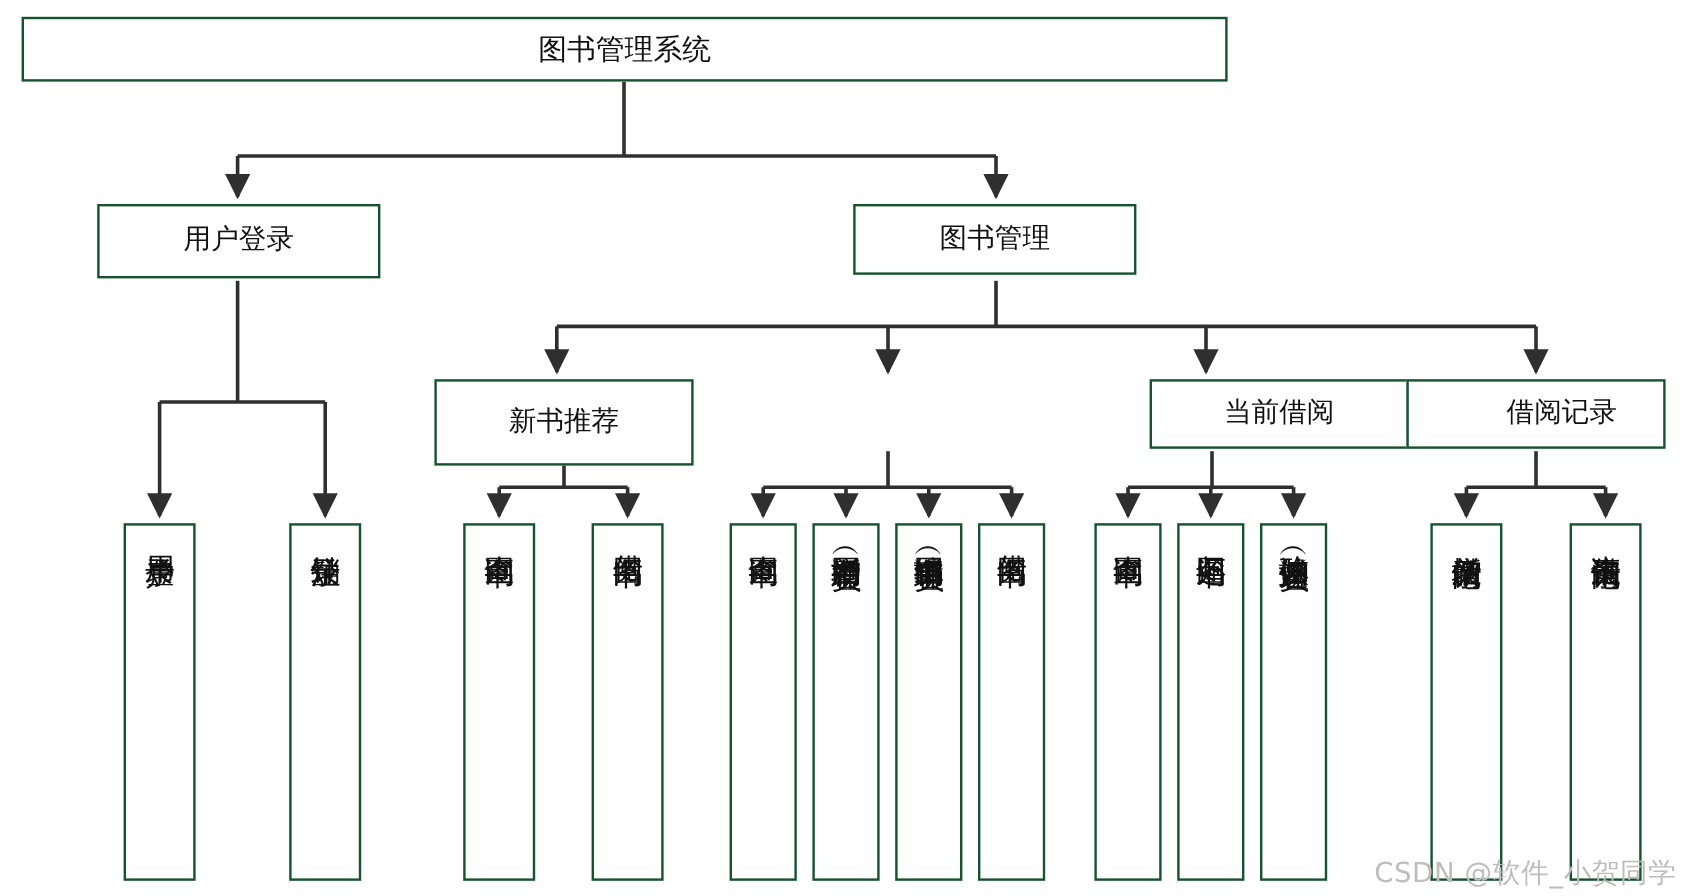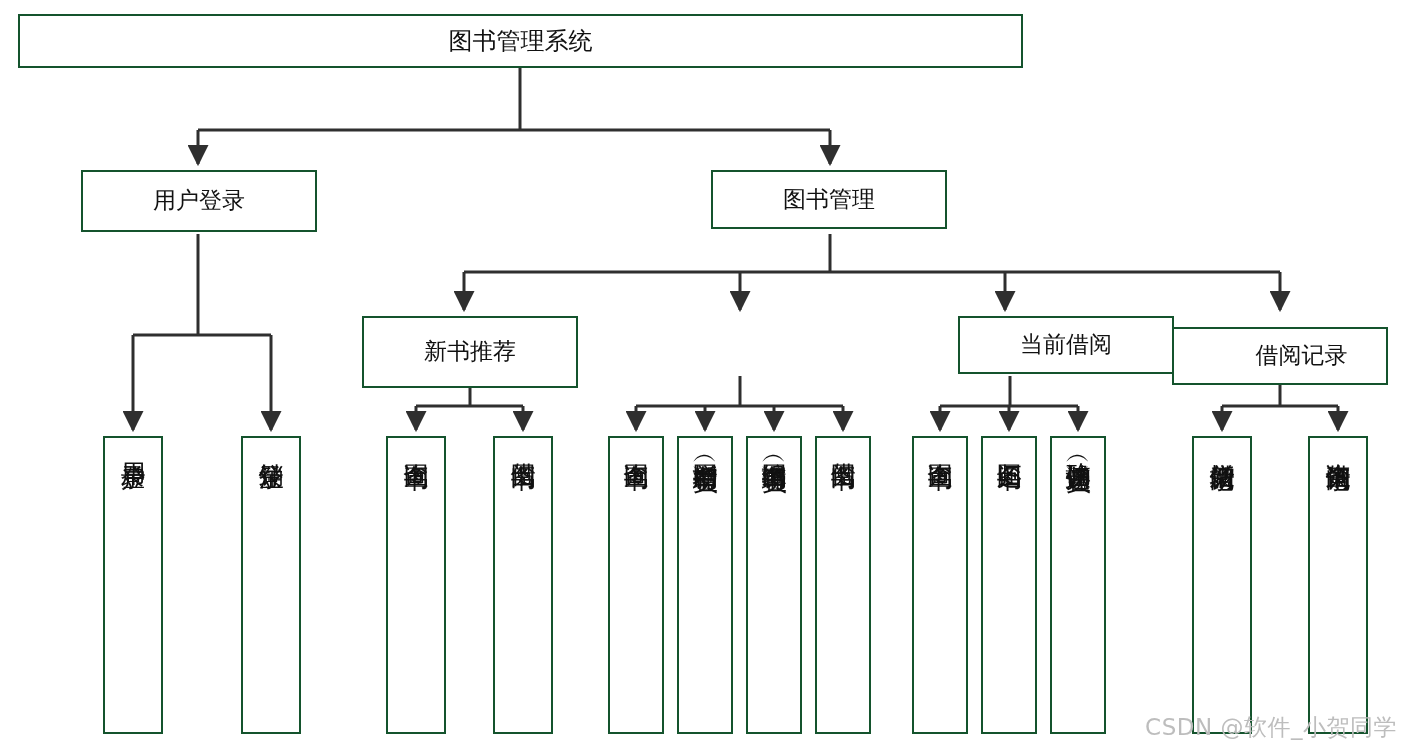--- a/index.html
+++ b/index.html
@@ -134,21 +134,21 @@
   <div class="node horizontal" style="left:711px; top:170px; width:236px; height:59px;">
     <span class="label">图书管理</span>
   </div>
 
   <div class="node horizontal" style="left:362px; top:316px; width:216px; height:72px;">
     <span class="label">新书推荐</span>
   </div>
   <div class="node horizontal" style="left:914px; top:316px; width:216px; height:58px;margin-left:44px;">
     <span class="label">当前借阅</span>
   </div>
-  <div class="node horizontal" style="left:1172px; top:327px; width:216px; height:58px;padding-left:43px;">
+  <div class="node horizontal" style="left:1172px; top:316px; width:216px; height:58px;padding-left:43px;">
     <span class="label">借阅记录</span>
   </div>
 
   <div class="node vertical" style="left:103px; top:436px; width:60px; height:298px;">
     <span class="label">用户登录</span>
   </div>
   <div class="node vertical" style="left:241px; top:436px; width:60px; height:298px;">
     <span class="label">注销登录</span>
   </div>
 

